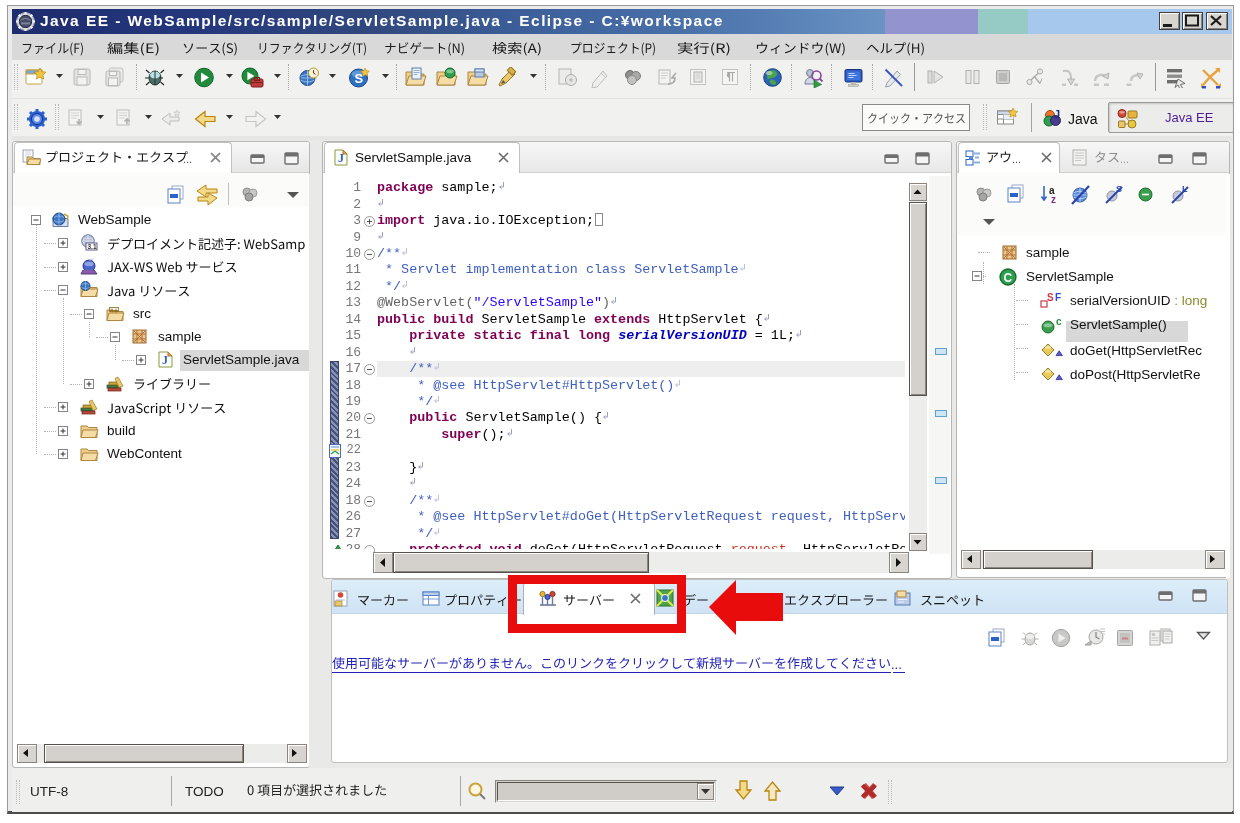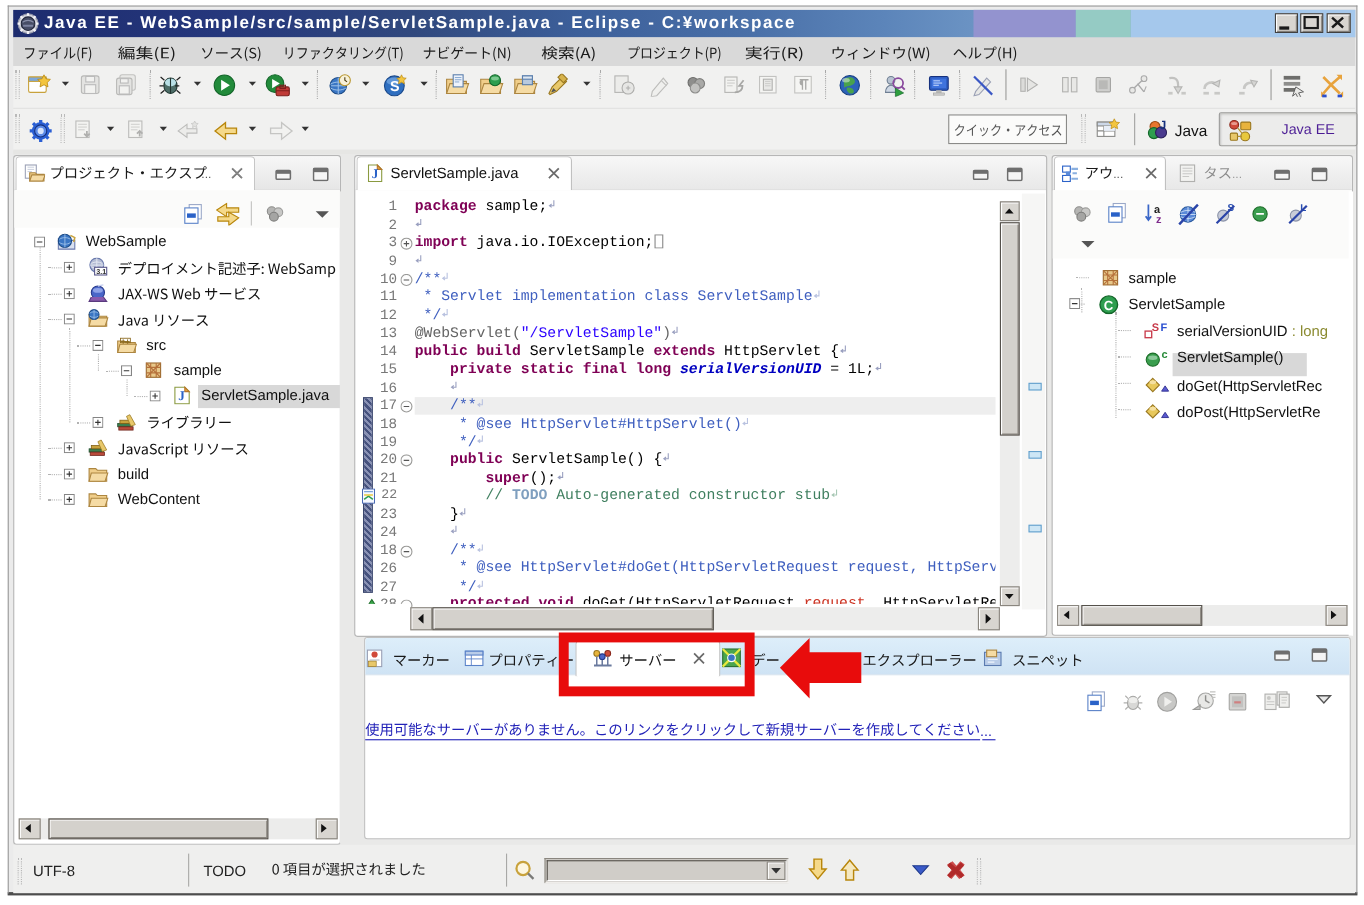--- a/index.html
+++ b/index.html
@@ -844,23 +844,20 @@
         </svg></span></div>
     <div class="abs mono" style="left:55px;top:220px;height:16px;color:#000">&nbsp;&nbsp;&nbsp;&nbsp;&nbsp;<span class="jd">*/<svg class="ret" width="8" height="11">
           <path d="M5.5 2v5H2M3.5 5.5L1.5 7l2 1.5" stroke="#b9c2e0" fill="none"></path>
         </svg></span></div>
     <div class="abs mono" style="left:55px;top:236px;height:16px;color:#000">&nbsp;&nbsp;&nbsp;&nbsp;<span class="kw">public</span> ServletSample() {<svg class="ret" width="8" height="11">
         <path d="M5.5 2v5H2M3.5 5.5L1.5 7l2 1.5" stroke="#9aa0c0" fill="none"></path>
       </svg></div>
     <div class="abs mono" style="left:55px;top:253px;height:16px;color:#000">&nbsp;&nbsp;&nbsp;&nbsp;&nbsp;&nbsp;&nbsp;&nbsp;<span class="kw">super</span>();<svg class="ret" width="8" height="11">
         <path d="M5.5 2v5H2M3.5 5.5L1.5 7l2 1.5" stroke="#9aa0c0" fill="none"></path>
       </svg></div>
-    <div class="abs mono" style="left:55px;top:269px;height:16px;color:#000">&nbsp;&nbsp;&nbsp;&nbsp;&nbsp;&nbsp;&nbsp;&nbsp;<span class="cm">// <span class="td">TODO</span> Auto-generated constructor stub<svg class="ret" width="8" height="11">
-          <path d="M5.5 2v5H2M3.5 5.5L1.5 7l2 1.5" stroke="#a8c8b5" fill="none"></path>
-        </svg></span></div>
     <div class="abs mono" style="left:55px;top:286px;height:16px;color:#000">&nbsp;&nbsp;&nbsp;&nbsp;}<svg class="ret" width="8" height="11">
         <path d="M5.5 2v5H2M3.5 5.5L1.5 7l2 1.5" stroke="#9aa0c0" fill="none"></path>
       </svg></div>
     <div class="abs mono" style="left:55px;top:302px;height:16px;color:#000">&nbsp;&nbsp;&nbsp;&nbsp;<svg class="ret" width="8" height="11">
         <path d="M5.5 2v5H2M3.5 5.5L1.5 7l2 1.5" stroke="#9aa0c0" fill="none"></path>
       </svg></div>
     <div class="abs mono" style="left:55px;top:319px;height:16px;color:#000">&nbsp;&nbsp;&nbsp;&nbsp;<span class="jd">/**<svg class="ret" width="8" height="11">
           <path d="M5.5 2v5H2M3.5 5.5L1.5 7l2 1.5" stroke="#b9c2e0" fill="none"></path>
         </svg></span></div>
     <div class="abs mono" style="left:55px;top:335px;height:16px;color:#000">&nbsp;&nbsp;&nbsp;&nbsp;&nbsp;<span class="jd">* @see HttpServlet#doGet(HttpServletRequest request, HttpServletResponse)</span></div>

